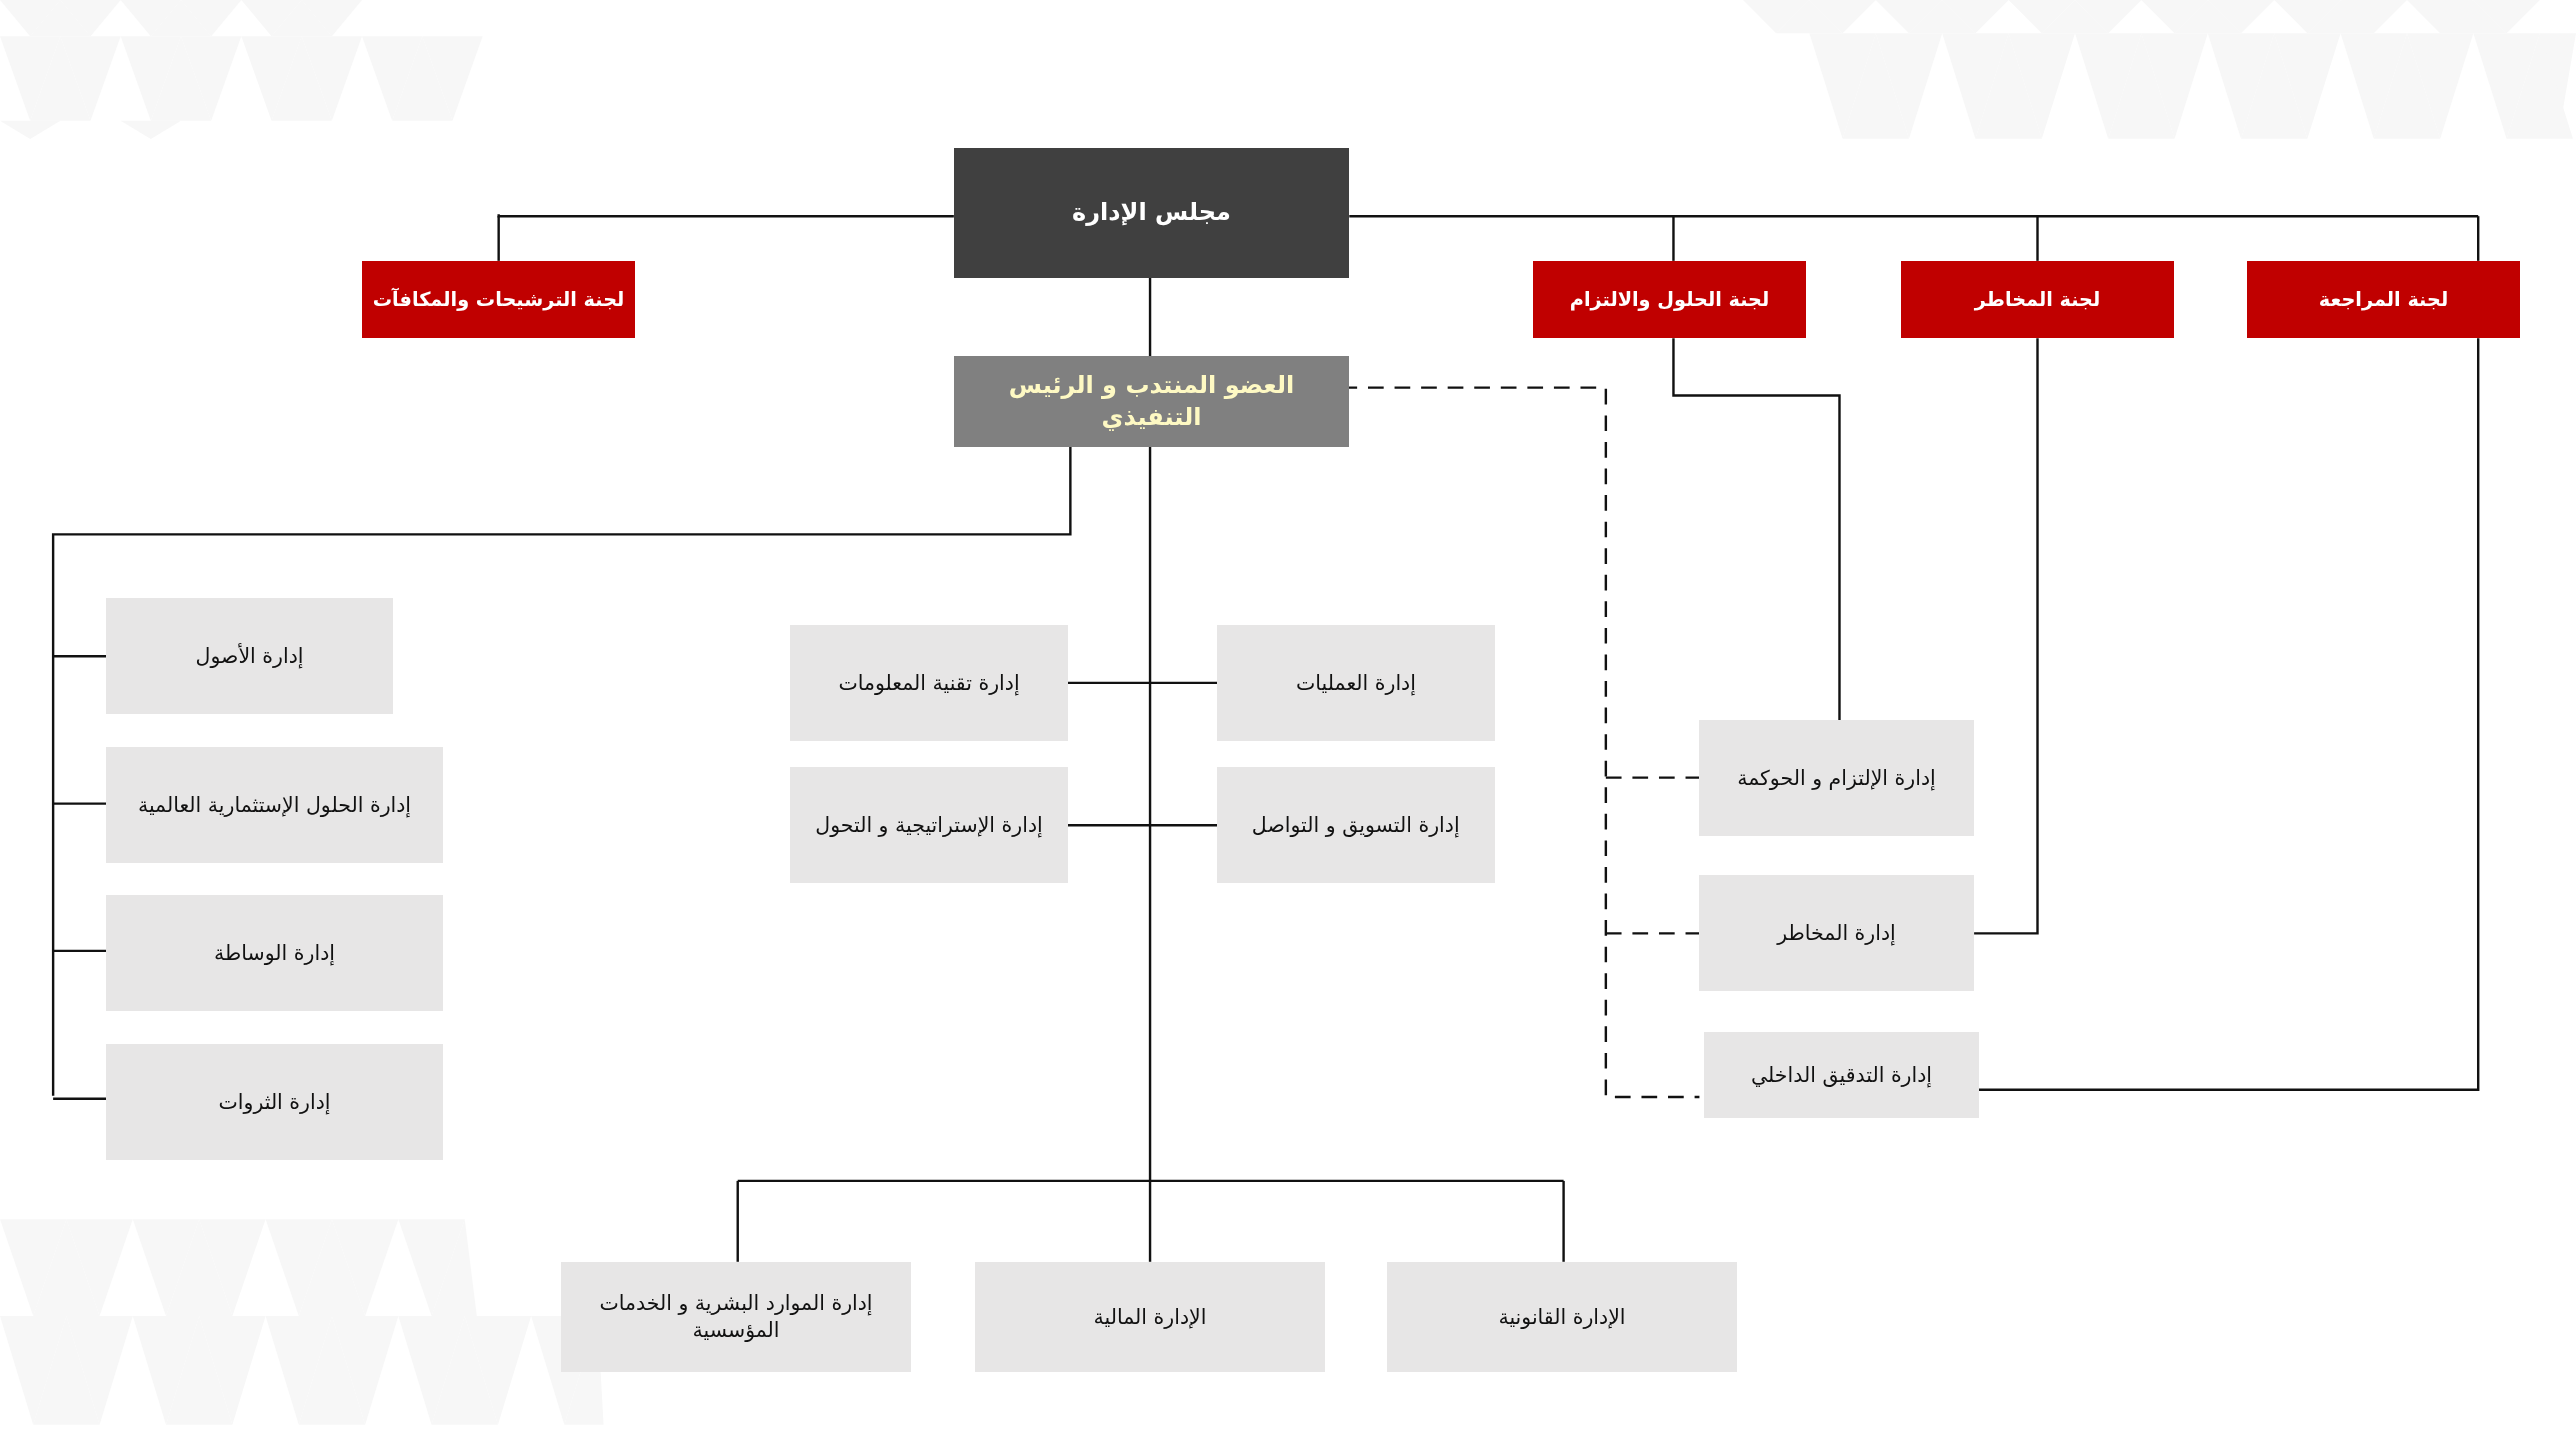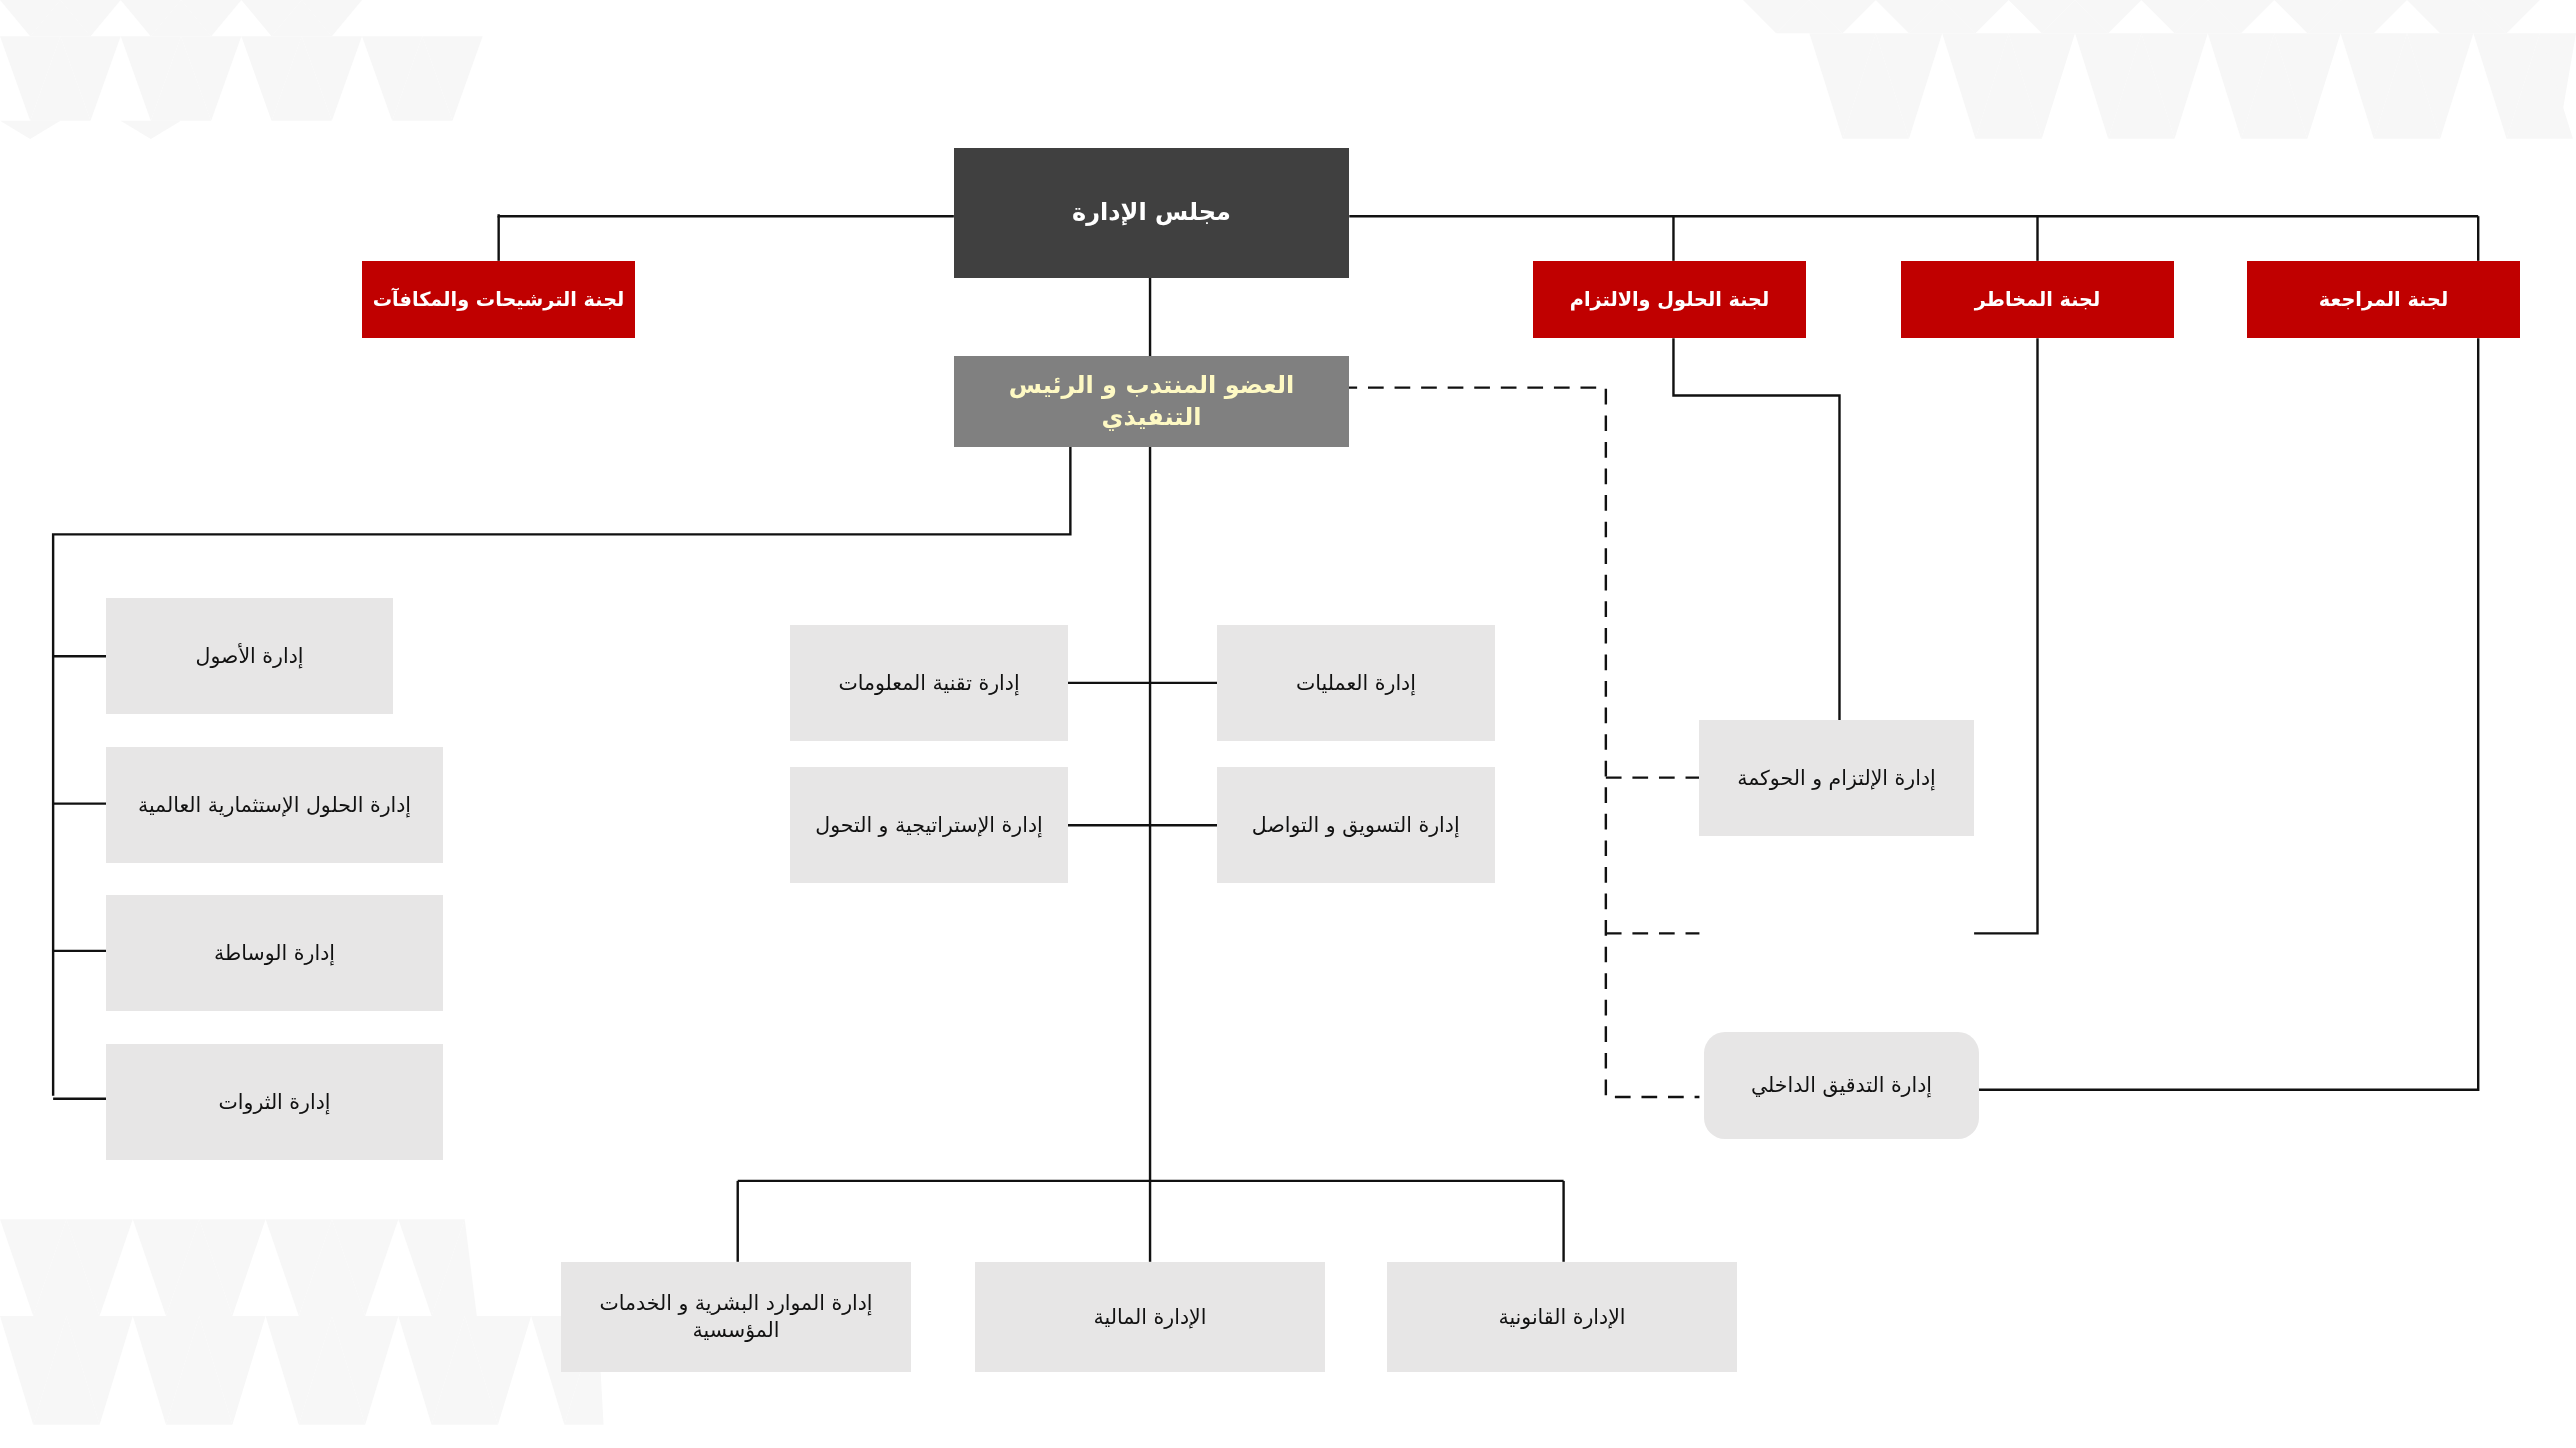--- a/index.html
+++ b/index.html
@@ -230,18 +230,21 @@
   <div class="node dept" style="left:975px;top:1262px;width:350px;height:110px;">
     <span>الإدارة المالية</span>
   </div>
   <div class="node dept" style="left:1387px;top:1262px;width:350px;height:110px;">
     <span>الإدارة القانونية</span>
   </div>
 
   <div class="node dept" style="left:1699px;top:720px;width:275px;height:116px;">
     <span>إدارة الإلتزام و الحوكمة</span>
   </div>
-  <div class="node dept" style="left:1704px;top:1032px;width:275px;height:107px;border-radius:21px;">
+  <div class="node dept" style="left:1699px;top:875px;width:275px;height:116px;">
+    <span>إدارة المخاطر</span>
+  </div>
+  <div class="node dept" style="left:1704px;top:1032px;width:275px;height:86px;">
     <span>إدارة التدقيق الداخلي</span>
   </div>
 
 </div>
 
 
 </body></html>

